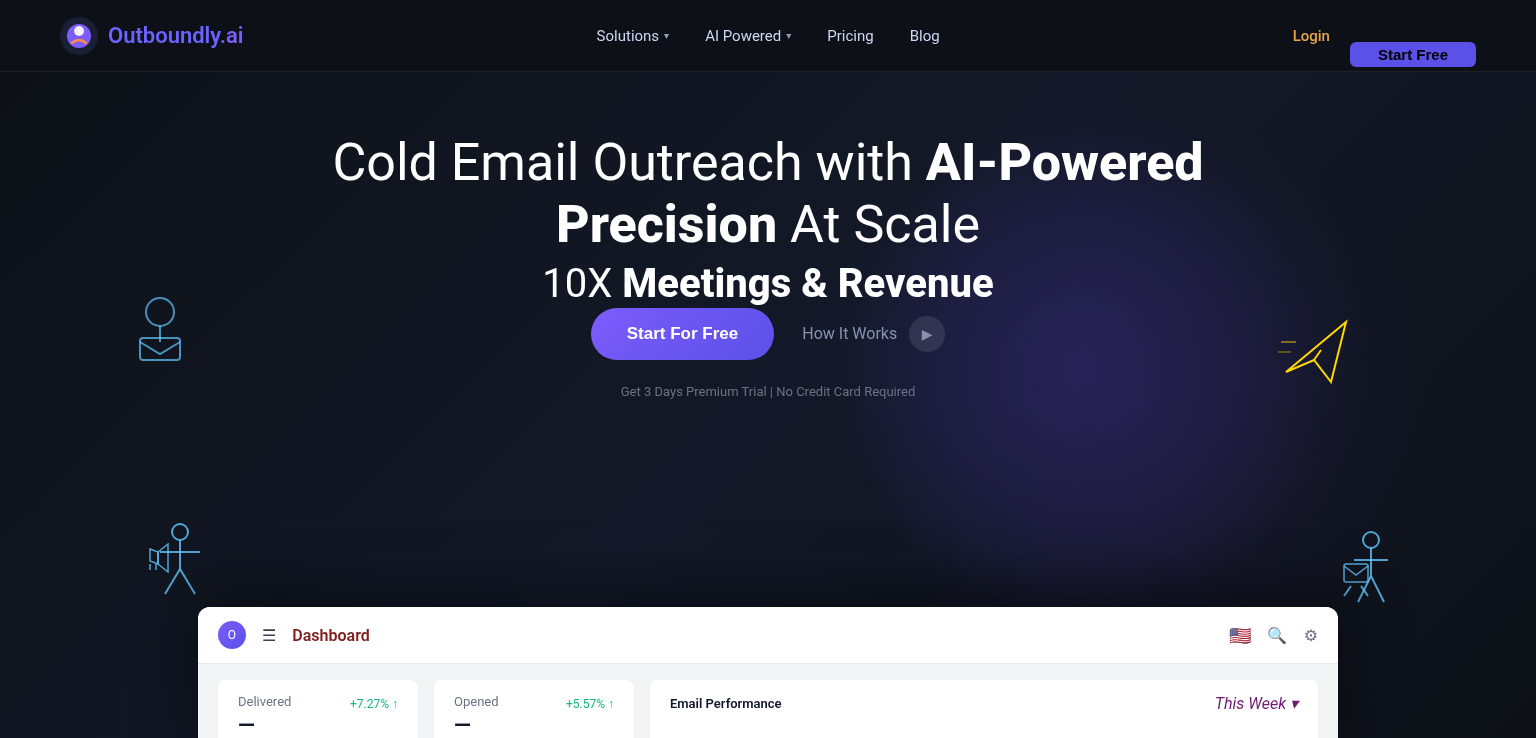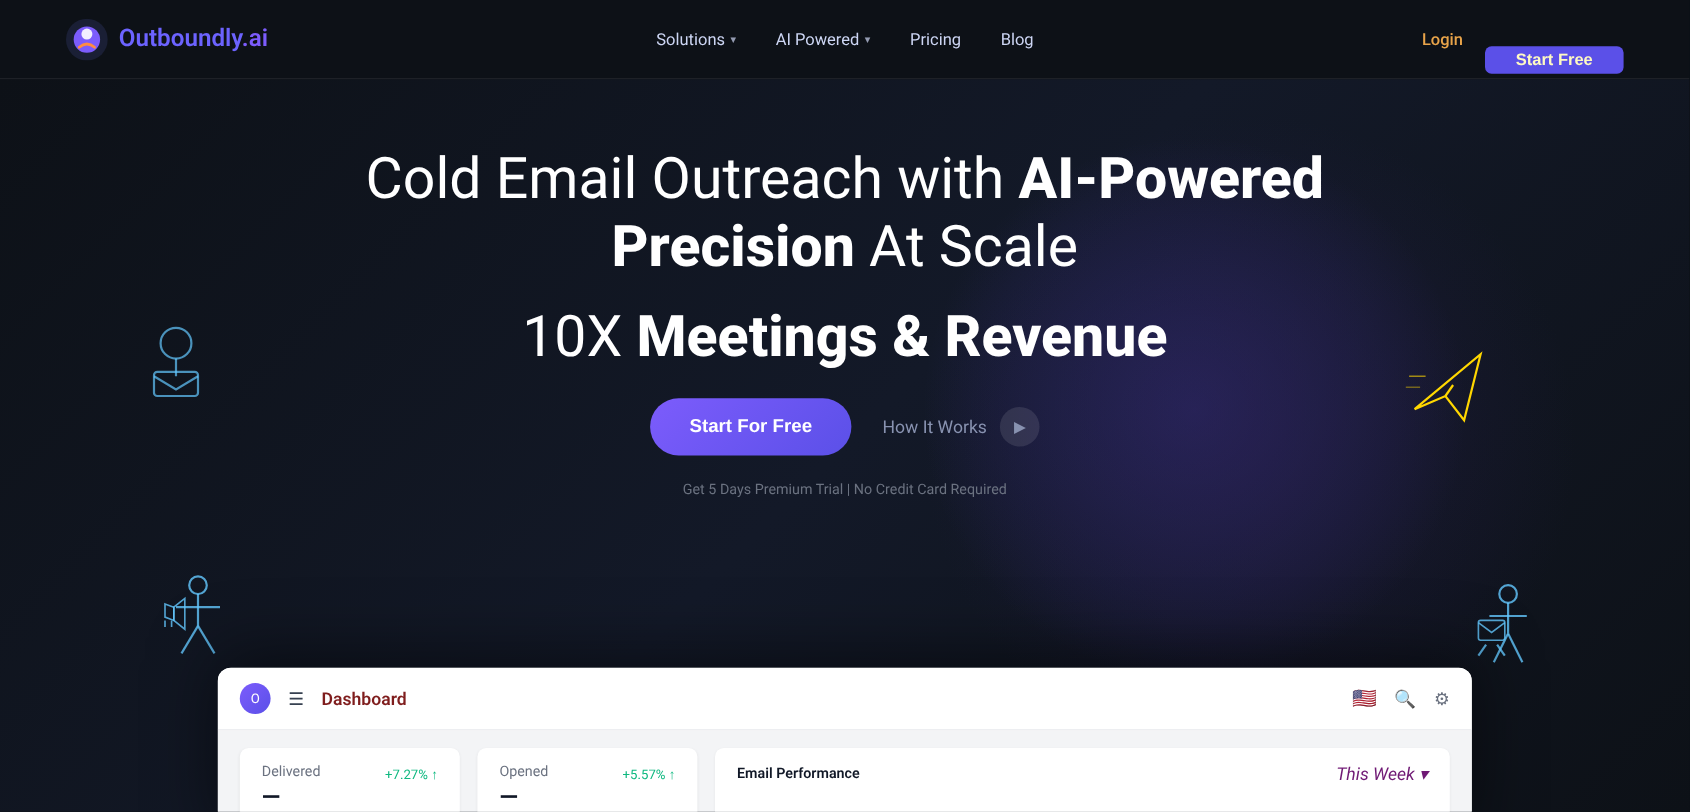--- a/index.html
+++ b/index.html
@@ -66,21 +66,21 @@
       gap: 20px;
     }
     .login-link {
       color: #e8a44a;
       text-decoration: none;
       font-size: 15px;
       font-weight: 500;
     }
     .start-free-btn {
       background: #5b50e8;
-      color: #fef9c3;
+      color: #000000;
       border: none;
       padding: 4px 28px;
       border-radius: 6px;
       font-size: 15px;
       font-weight: 600;
       cursor: pointer;
       margin-top: 38px;
     }
 
     
@@ -127,31 +127,30 @@
       z-index: 2;
       text-align: center;
       max-width: 960px;
     }
 
     .hero-headline {
       font-size: 52px;
       font-weight: 400;
       line-height: 1.2;
       color: #fff;
-      margin-bottom: 19px;
+      margin-bottom: 3px;
     }
     .hero-headline strong {
       font-weight: 800;
     }
     .hero-subheadline {
-      font-size: 52px;
+      font-size: 40px;
       font-weight: 400;
       line-height: 1.2;
       color: #fff;
-      margin-bottom: 24px;
     }
     .hero-subheadline strong {
       font-weight: 800;
     }
     .hero-description {
       font-size: 16px;
       color: #8892b0;
       max-width: 700px;
       margin: 0 auto 40px;
       line-height: 1.6;
@@ -447,21 +446,21 @@
     </h2>
 
     <div class="hero-cta">
       <button class="start-for-free-btn">Start For Free</button>
       <a class="how-it-works-btn" href="#">
         <span>How It Works</span>
         <span class="play-btn">▶</span>
       </a>
     </div>
 
-    <p class="hero-trial">Get 5 Days Premium Trial | No Credit Card Required</p>
+    <p class="hero-trial">Get 3 Days Premium Trial | No Credit Card Required</p>
   </div>
 
   <div class="dashboard-preview">
     <div class="dashboard-titlebar">
       <div class="dashboard-left">
         <div class="dash-logo">O</div>
         <span class="dash-menu-icon">☰</span>
         <span class="dash-title">Dashboard</span>
       </div>
       <div class="dashboard-right">

